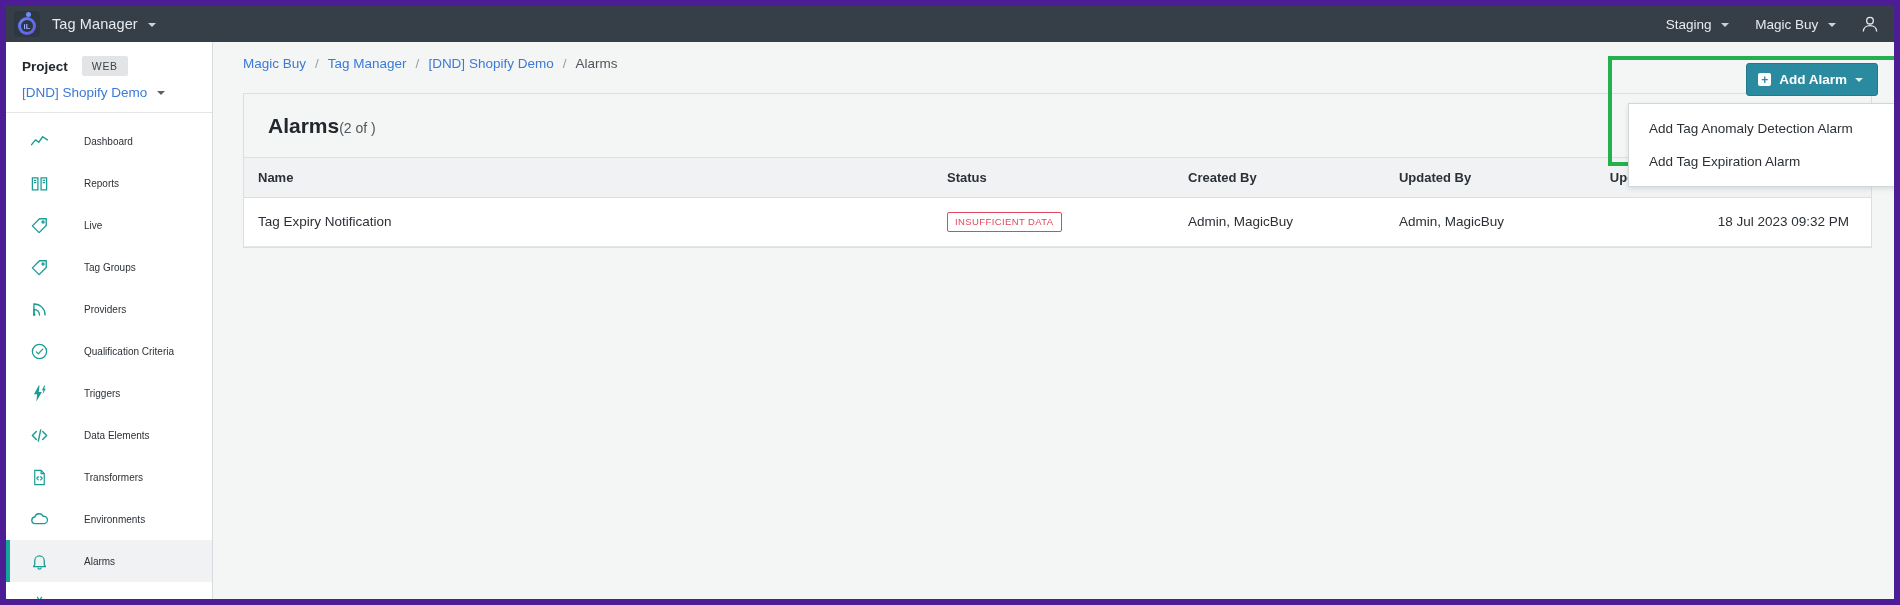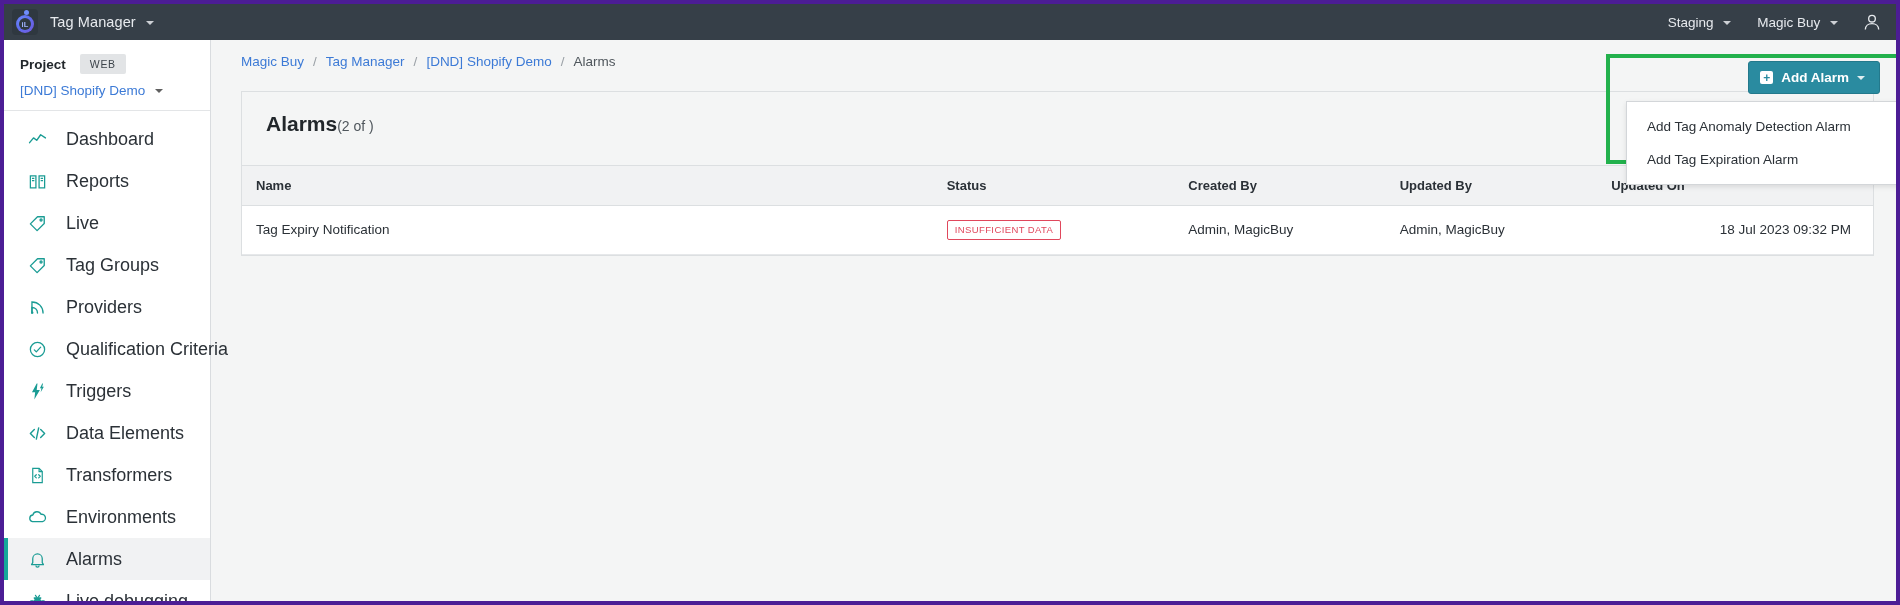--- a/index.html
+++ b/index.html
@@ -5,21 +5,21 @@
   * { box-sizing: border-box; margin: 0; padding: 0; }
   html, body {
     width: 1900px; height: 605px;
     background: #ffffff;
     font-family: "Liberation Sans", sans-serif;
     overflow: hidden;
   }
   .app {
     position: relative;
     width: 1900px; height: 605px;
-    border: 4px solid #4c1d95;
+    border: 6px solid #4c1d95;
     background: #f4f5f5;
     overflow: hidden;
   }
 
   
   .topbar {
     position: absolute; top: 0; left: 0; right: 0;
     height: 36px;
     background: #363f48;
     display: flex; align-items: center;
@@ -112,21 +112,21 @@
     content: ""; position: absolute; left: 0; top: 0; bottom: 0;
     width: 4px; background: #16a79a;
   }
   .nav-icon {
     width: 22px; height: 22px; flex: 0 0 22px;
     color: #1a9c94;
     display: flex; align-items: center; justify-content: center;
   }
   .nav-icon svg { display: block; }
   .nav-label {
-    margin-left: 18px; font-size: 18px; color: #2b3137; white-space: nowrap;
+    margin-left: 34px; font-size: 10px; color: #2b3137; white-space: nowrap;
   }
 
   
   .main {
     position: absolute; top: 36px; left: 207px; right: 0; bottom: 0;
     background: #f4f5f5;
   }
   .breadcrumb {
     height: 42px; display: flex; align-items: center;
     padding-left: 30px; font-size: 13.5px;
@@ -142,21 +142,21 @@
     border-top: 1px solid #dcdfe1;
   }
   .card-head {
     padding: 20px 24px 19px 24px;
     display: flex; align-items: baseline;
     background: #f4f5f5;
   }
   .card-title { font-size: 21px; color: #22272b; font-weight: 600; }
   .card-count { font-size: 14px; color: #4f565c; }
 
-  table.grid { width: 100%; border-collapse: collapse; table-layout: fixed; margin-top: 10px; }
+  table.grid { width: 100%; border-collapse: collapse; table-layout: fixed; }
   table.grid th {
     background: #f1f2f3;
     border-top: 1px solid #dcdfe1;
     border-bottom: 1px solid #dcdfe1;
     font-size: 13px; font-weight: 700; color: #2b3137;
     text-align: left;
     padding: 12px 10px;
     white-space: nowrap;
   }
   table.grid td {

